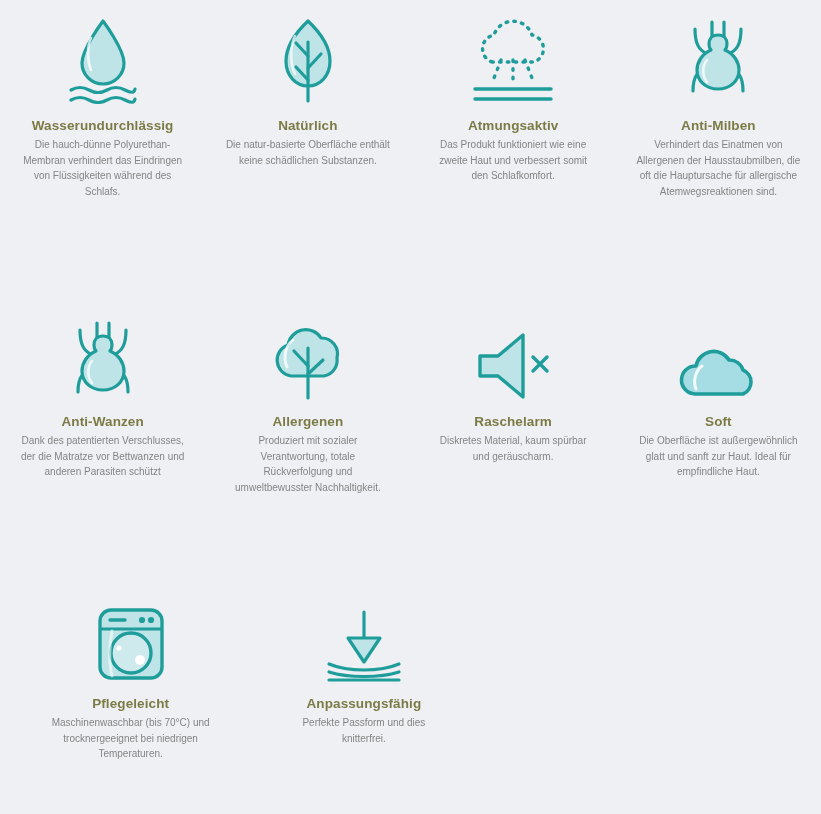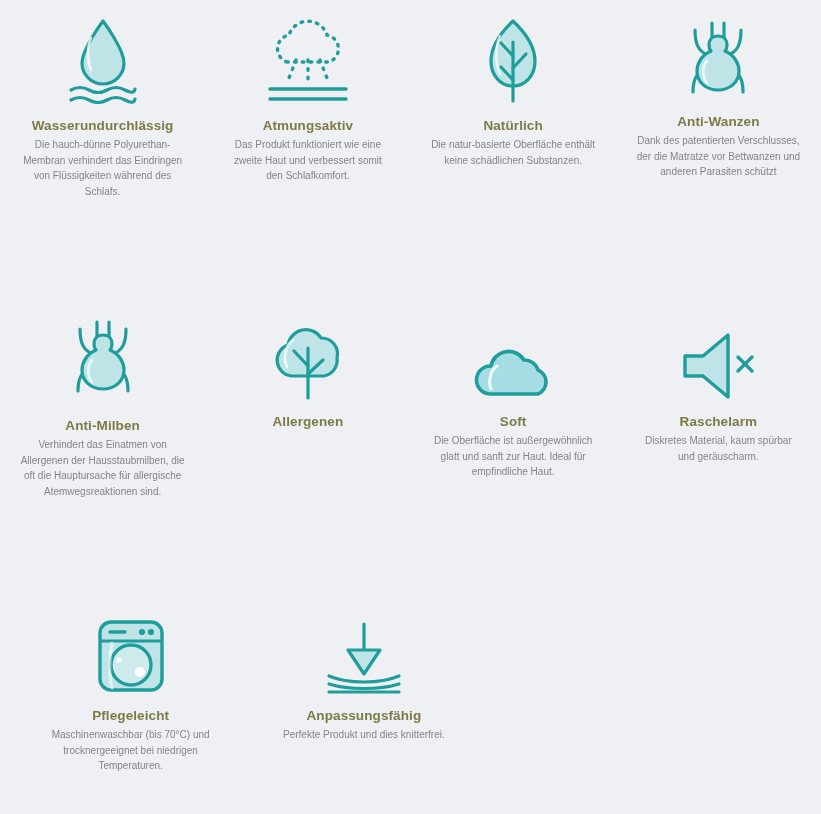--- a/index.html
+++ b/index.html
@@ -78,116 +78,117 @@
         <path d="M5 74 q9 -5 18 0 t18 0 t18 0 t10 -1" fill="none" stroke="#1f9d9b" stroke-width="3.2" stroke-linecap="round"></path>
         <path d="M5 84 q9 -5 18 0 t18 0 t18 0 t10 -1" fill="none" stroke="#1f9d9b" stroke-width="3.2" stroke-linecap="round"></path>
       </svg>
     </div>
     <div class="f-title">Wasserundurchlässig</div>
     <div class="f-desc">Die hauch-dünne Polyurethan-Membran verhindert das Eindringen von Flüssigkeiten während des Schlafs.</div>
   </div>
 
   <div class="feature row1">
     <div class="icon-box">
+      <svg width="62" height="88" viewBox="0 0 62 88">
+        <path d="M31 5 C49 22 53 36 53 45 C53 60 43 70 31 70 C19 70 9 60 9 45 C9 36 13 22 31 5 Z" fill="#bfe4e7" stroke="#1f9d9b" stroke-width="3.2" stroke-linejoin="round"></path>
+        <path d="M18 20 C13 30 13 48 18 58" fill="none" stroke="#ffffff" stroke-width="2.4" opacity="0.7" stroke-linecap="round"></path>
+        <line x1="31" y1="26" x2="31" y2="85" stroke="#1f9d9b" stroke-width="3.2" stroke-linecap="round"></line>
+        <line x1="31" y1="40" x2="19" y2="27" stroke="#1f9d9b" stroke-width="3.2" stroke-linecap="round"></line>
+        <line x1="31" y1="52" x2="44" y2="38" stroke="#1f9d9b" stroke-width="3.2" stroke-linecap="round"></line>
+        <line x1="31" y1="64" x2="19" y2="51" stroke="#1f9d9b" stroke-width="3.2" stroke-linecap="round"></line>
+      </svg>
+    </div>
+    <div class="f-title">Natürlich</div>
+    <div class="f-desc">Die natur-basierte Oberfläche enthält keine schädlichen Substanzen.</div>
+  </div>
+
+  <div class="feature row1">
+    <div class="icon-box">
       <svg width="86" height="88" viewBox="0 0 86 88">
         <path d="M22 46 A14 14 0 0 1 24 19 A20 20 0 0 1 62 19 A14 14 0 0 1 64 46 Z" fill="none" stroke="#1f9d9b" stroke-width="3.4" stroke-linecap="round" stroke-dasharray="1.6 6.2"></path>
         <path d="M31 44 L24 62" fill="none" stroke="#1f9d9b" stroke-width="3.4" stroke-linecap="round" stroke-dasharray="1.6 7"></path>
         <path d="M43 44 L43 63" fill="none" stroke="#1f9d9b" stroke-width="3.4" stroke-linecap="round" stroke-dasharray="1.6 7"></path>
         <path d="M55 44 L62 62" fill="none" stroke="#1f9d9b" stroke-width="3.4" stroke-linecap="round" stroke-dasharray="1.6 7"></path>
         <line x1="5" y1="73" x2="81" y2="73" stroke="#1f9d9b" stroke-width="3.4" stroke-linecap="round"></line>
         <line x1="5" y1="83" x2="81" y2="83" stroke="#1f9d9b" stroke-width="3.4" stroke-linecap="round"></line>
       </svg>
     </div>
     <div class="f-title">Atmungsaktiv</div>
     <div class="f-desc">Das Produkt funktioniert wie eine zweite Haut und verbessert somit den Schlafkomfort.</div>
   </div>
 
   <div class="feature row1">
     <div class="icon-box">
-      <svg width="62" height="88" viewBox="0 0 62 88">
-        <path d="M31 5 C49 22 53 36 53 45 C53 60 43 70 31 70 C19 70 9 60 9 45 C9 36 13 22 31 5 Z" fill="#bfe4e7" stroke="#1f9d9b" stroke-width="3.2" stroke-linejoin="round"></path>
-        <path d="M18 20 C13 30 13 48 18 58" fill="none" stroke="#ffffff" stroke-width="2.4" opacity="0.7" stroke-linecap="round"></path>
-        <line x1="31" y1="26" x2="31" y2="85" stroke="#1f9d9b" stroke-width="3.2" stroke-linecap="round"></line>
-        <line x1="31" y1="40" x2="19" y2="27" stroke="#1f9d9b" stroke-width="3.2" stroke-linecap="round"></line>
-        <line x1="31" y1="52" x2="44" y2="38" stroke="#1f9d9b" stroke-width="3.2" stroke-linecap="round"></line>
-        <line x1="31" y1="64" x2="19" y2="51" stroke="#1f9d9b" stroke-width="3.2" stroke-linecap="round"></line>
-      </svg>
-    </div>
-    <div class="f-title">Natürlich</div>
-    <div class="f-desc">Die natur-basierte Oberfläche enthält keine schädlichen Substanzen.</div>
+      <svg width="72" height="88" viewBox="0 0 72 88">
+        <path d="M30 6 L30 22" fill="none" stroke="#1f9d9b" stroke-width="3.2" stroke-linecap="round"></path>
+        <path d="M42 6 L42 22" fill="none" stroke="#1f9d9b" stroke-width="3.2" stroke-linecap="round"></path>
+        <path d="M13 13 C13 28 17 34 25 38" fill="none" stroke="#1f9d9b" stroke-width="3.2" stroke-linecap="round"></path>
+        <path d="M59 13 C59 28 55 34 47 38" fill="none" stroke="#1f9d9b" stroke-width="3.2" stroke-linecap="round"></path>
+        <path d="M11 75 C11 60 16 55 24 53" fill="none" stroke="#1f9d9b" stroke-width="3.2" stroke-linecap="round"></path>
+        <path d="M61 75 C61 60 56 55 48 53" fill="none" stroke="#1f9d9b" stroke-width="3.2" stroke-linecap="round"></path>
+        <path d="M36 19 C42 19 45 23 45 28 C45 32 43 34 43 34 C52 38 57 46 57 54 C57 65 48 73 36 73 C24 73 15 65 15 54 C15 46 20 38 29 34 C29 34 27 32 27 28 C27 23 30 19 36 19 Z" fill="#bfe4e7" stroke="#1f9d9b" stroke-width="3.2" stroke-linejoin="round"></path>
+        <path d="M25 44 C20 50 20 60 25 66" fill="none" stroke="#ffffff" stroke-width="2.6" opacity="0.75" stroke-linecap="round"></path>
+      </svg>
+    </div>
+    <div class="f-title">Anti-Milben</div>
+    <div class="f-desc">Verhindert das Einatmen von Allergenen der Hausstaubmilben, die oft die Hauptursache für allergische Atemwegsreaktionen sind.</div>
   </div>
 
   <div class="feature row2">
     <div class="icon-box">
       <svg width="72" height="82" viewBox="0 0 72 82">
         <path d="M30 3 L30 19" fill="none" stroke="#1f9d9b" stroke-width="3.2" stroke-linecap="round"></path>
         <path d="M42 3 L42 19" fill="none" stroke="#1f9d9b" stroke-width="3.2" stroke-linecap="round"></path>
         <path d="M13 10 C13 25 17 31 25 35" fill="none" stroke="#1f9d9b" stroke-width="3.2" stroke-linecap="round"></path>
         <path d="M59 10 C59 25 55 31 47 35" fill="none" stroke="#1f9d9b" stroke-width="3.2" stroke-linecap="round"></path>
         <path d="M11 72 C11 57 16 52 24 50" fill="none" stroke="#1f9d9b" stroke-width="3.2" stroke-linecap="round"></path>
         <path d="M61 72 C61 57 56 52 48 50" fill="none" stroke="#1f9d9b" stroke-width="3.2" stroke-linecap="round"></path>
         <path d="M36 16 C42 16 45 20 45 25 C45 29 43 31 43 31 C52 35 57 43 57 51 C57 62 48 70 36 70 C24 70 15 62 15 51 C15 43 20 35 29 31 C29 31 27 29 27 25 C27 20 30 16 36 16 Z" fill="#bfe4e7" stroke="#1f9d9b" stroke-width="3.2" stroke-linejoin="round"></path>
         <path d="M25 41 C20 47 20 57 25 63" fill="none" stroke="#ffffff" stroke-width="2.6" opacity="0.75" stroke-linecap="round"></path>
       </svg>
     </div>
     <div class="f-title">Anti-Wanzen</div>
     <div class="f-desc">Dank des patentierten Verschlusses, der die Matratze vor Bettwanzen und anderen Parasiten schützt</div>
   </div>
 
-  <div class="feature row1">
-    <div class="icon-box">
-      <svg width="72" height="88" viewBox="0 0 72 88">
-        <path d="M30 6 L30 22" fill="none" stroke="#1f9d9b" stroke-width="3.2" stroke-linecap="round"></path>
-        <path d="M42 6 L42 22" fill="none" stroke="#1f9d9b" stroke-width="3.2" stroke-linecap="round"></path>
-        <path d="M13 13 C13 28 17 34 25 38" fill="none" stroke="#1f9d9b" stroke-width="3.2" stroke-linecap="round"></path>
-        <path d="M59 13 C59 28 55 34 47 38" fill="none" stroke="#1f9d9b" stroke-width="3.2" stroke-linecap="round"></path>
-        <path d="M11 75 C11 60 16 55 24 53" fill="none" stroke="#1f9d9b" stroke-width="3.2" stroke-linecap="round"></path>
-        <path d="M61 75 C61 60 56 55 48 53" fill="none" stroke="#1f9d9b" stroke-width="3.2" stroke-linecap="round"></path>
-        <path d="M36 19 C42 19 45 23 45 28 C45 32 43 34 43 34 C52 38 57 46 57 54 C57 65 48 73 36 73 C24 73 15 65 15 54 C15 46 20 38 29 34 C29 34 27 32 27 28 C27 23 30 19 36 19 Z" fill="#bfe4e7" stroke="#1f9d9b" stroke-width="3.2" stroke-linejoin="round"></path>
-        <path d="M25 44 C20 50 20 60 25 66" fill="none" stroke="#ffffff" stroke-width="2.6" opacity="0.75" stroke-linecap="round"></path>
-      </svg>
-    </div>
-    <div class="f-title">Anti-Milben</div>
-    <div class="f-desc">Verhindert das Einatmen von Allergenen der Hausstaubmilben, die oft die Hauptursache für allergische Atemwegsreaktionen sind.</div>
-  </div>
-
   <div class="feature row2">
     <div class="icon-box">
       <svg width="78" height="82" viewBox="0 0 78 82">
         <path d="M22 56 A16 16 0 0 1 19 25 A18 18 0 0 1 52 18 A16 16 0 0 1 68 38 A16 16 0 0 1 55 56 Z" fill="#bfe4e7" stroke="#1f9d9b" stroke-width="3.2" stroke-linejoin="round"></path>
         <path d="M24 20 C16 26 14 38 18 47" fill="none" stroke="#ffffff" stroke-width="2.8" opacity="0.8" stroke-linecap="round"></path>
         <line x1="39" y1="28" x2="39" y2="78" stroke="#1f9d9b" stroke-width="3.2" stroke-linecap="round"></line>
         <line x1="39" y1="46" x2="25" y2="31" stroke="#1f9d9b" stroke-width="3.2" stroke-linecap="round"></line>
         <line x1="39" y1="54" x2="54" y2="40" stroke="#1f9d9b" stroke-width="3.2" stroke-linecap="round"></line>
       </svg>
     </div>
     <div class="f-title">Allergenen</div>
-  </div>
-
-  <div class="feature row2">
-    <div class="icon-box">
-      <svg width="86" height="58" viewBox="0 0 86 58">
-        <path d="M20 50 A14 14 0 0 1 21 22 A18 18 0 0 1 54 16 A14 14 0 0 1 68 26 A13 13 0 0 1 68 50 Z" fill="#a6dde4" stroke="#1f9d9b" stroke-width="3.6" stroke-linejoin="round"></path>
-        <path d="M27 22 C20 27 18 38 21 45" fill="none" stroke="#ffffff" stroke-width="3" opacity="0.85" stroke-linecap="round"></path>
-      </svg>
-    </div>
-    <div class="f-title">Soft</div>
-    <div class="f-desc">Die Oberfläche ist außergewöhnlich glatt und sanft zur Haut. Ideal für empfindliche Haut.</div>
+    <div class="f-desc">Produziert mit sozialer Verantwortung, totale Rückverfolgung und umweltbewusster Nachhaltigkeit.</div>
   </div>
 
   <div class="feature row2">
     <div class="icon-box">
       <svg width="80" height="72" viewBox="0 0 80 72">
         <path d="M7 26 L25 26 L50 5 L50 67 L25 46 L7 46 Z" fill="#bfe4e7" stroke="#1f9d9b" stroke-width="3.4" stroke-linejoin="round"></path>
         <line x1="60" y1="27" x2="74" y2="41" stroke="#1f9d9b" stroke-width="3.4" stroke-linecap="round"></line>
         <line x1="74" y1="27" x2="60" y2="41" stroke="#1f9d9b" stroke-width="3.4" stroke-linecap="round"></line>
       </svg>
     </div>
     <div class="f-title">Raschelarm</div>
     <div class="f-desc">Diskretes Material, kaum spürbar und geräuscharm.</div>
+  </div>
+
+  <div class="feature row2">
+    <div class="icon-box">
+      <svg width="86" height="58" viewBox="0 0 86 58">
+        <path d="M20 50 A14 14 0 0 1 21 22 A18 18 0 0 1 54 16 A14 14 0 0 1 68 26 A13 13 0 0 1 68 50 Z" fill="#a6dde4" stroke="#1f9d9b" stroke-width="3.6" stroke-linejoin="round"></path>
+        <path d="M27 22 C20 27 18 38 21 45" fill="none" stroke="#ffffff" stroke-width="3" opacity="0.85" stroke-linecap="round"></path>
+      </svg>
+    </div>
+    <div class="f-title">Soft</div>
+    <div class="f-desc">Die Oberfläche ist außergewöhnlich glatt und sanft zur Haut. Ideal für empfindliche Haut.</div>
   </div>
 
   <div class="feature row3">
     <div class="icon-box">
       <svg width="74" height="76" viewBox="0 0 74 76">
         <rect x="6" y="4" width="62" height="68" rx="11" ry="11" fill="#bfe4e7" stroke="#1f9d9b" stroke-width="3.4"></rect>
         <line x1="6" y1="23" x2="68" y2="23" stroke="#1f9d9b" stroke-width="3.2"></line>
         <line x1="16" y1="14" x2="31" y2="14" stroke="#1f9d9b" stroke-width="3.4" stroke-linecap="round"></line>
         <circle cx="48" cy="14" r="3.1" fill="#1f9d9b"></circle>
         <circle cx="57" cy="14" r="3.1" fill="#1f9d9b"></circle>
@@ -205,19 +206,19 @@
     <div class="icon-box">
       <svg width="80" height="72" viewBox="0 0 80 72">
         <line x1="40" y1="2" x2="40" y2="28" stroke="#1f9d9b" stroke-width="3.2" stroke-linecap="round"></line>
         <path d="M24 28 L56 28 L40 52 Z" fill="#bfe4e7" stroke="#1f9d9b" stroke-width="3.2" stroke-linejoin="round"></path>
         <path d="M5 54 C24 62 56 62 75 54" fill="none" stroke="#1f9d9b" stroke-width="3.2" stroke-linecap="round"></path>
         <path d="M5 62 C24 68 56 68 75 62" fill="none" stroke="#1f9d9b" stroke-width="3.2" stroke-linecap="round"></path>
         <line x1="5" y1="70" x2="75" y2="70" stroke="#1f9d9b" stroke-width="3.2" stroke-linecap="round"></line>
       </svg>
     </div>
     <div class="f-title">Anpassungsfähig</div>
-    <div class="f-desc">Perfekte Produkt und dies knitterfrei.</div>
+    <div class="f-desc">Perfekte Passform und dies knitterfrei.</div>
   </div>
 
   <div class="feature row3 empty"></div>
   <div class="feature row3 empty"></div>
 
 </div>
 
 </body></html>

